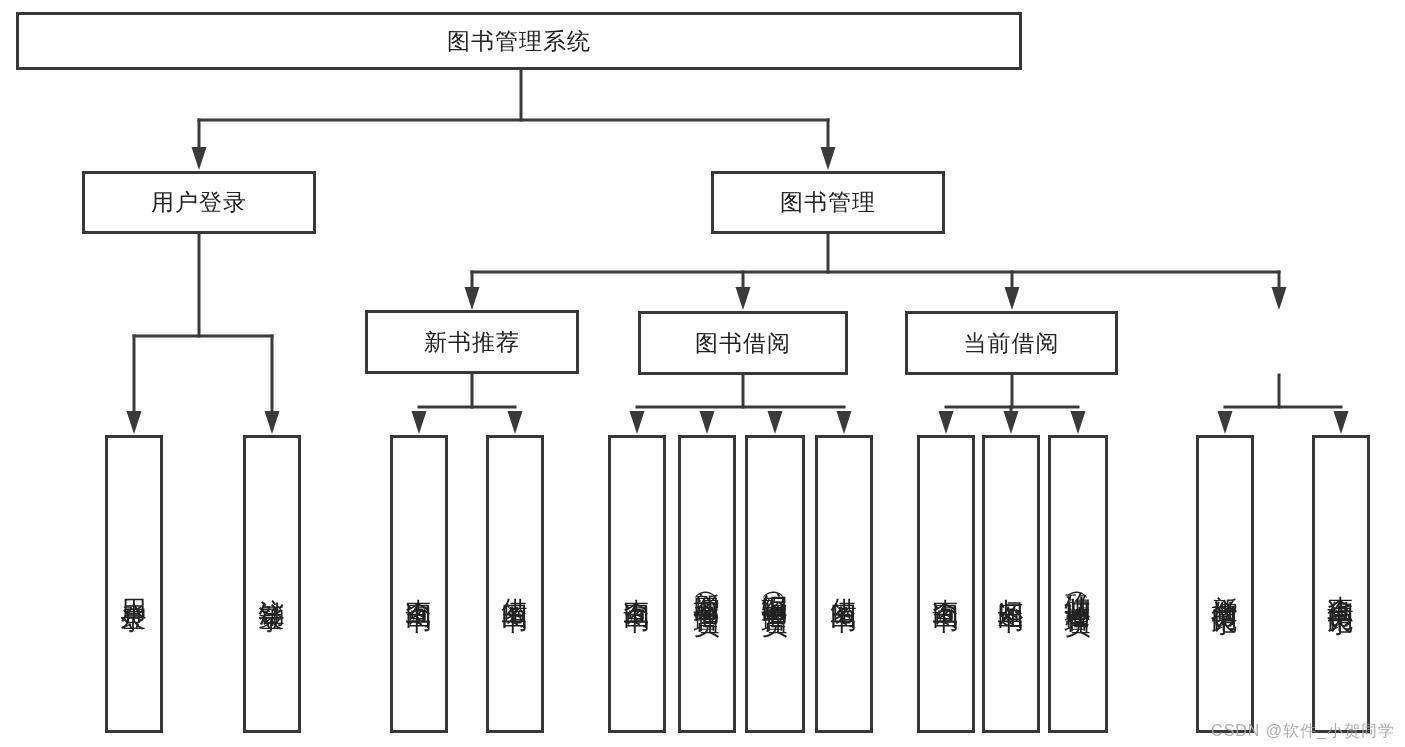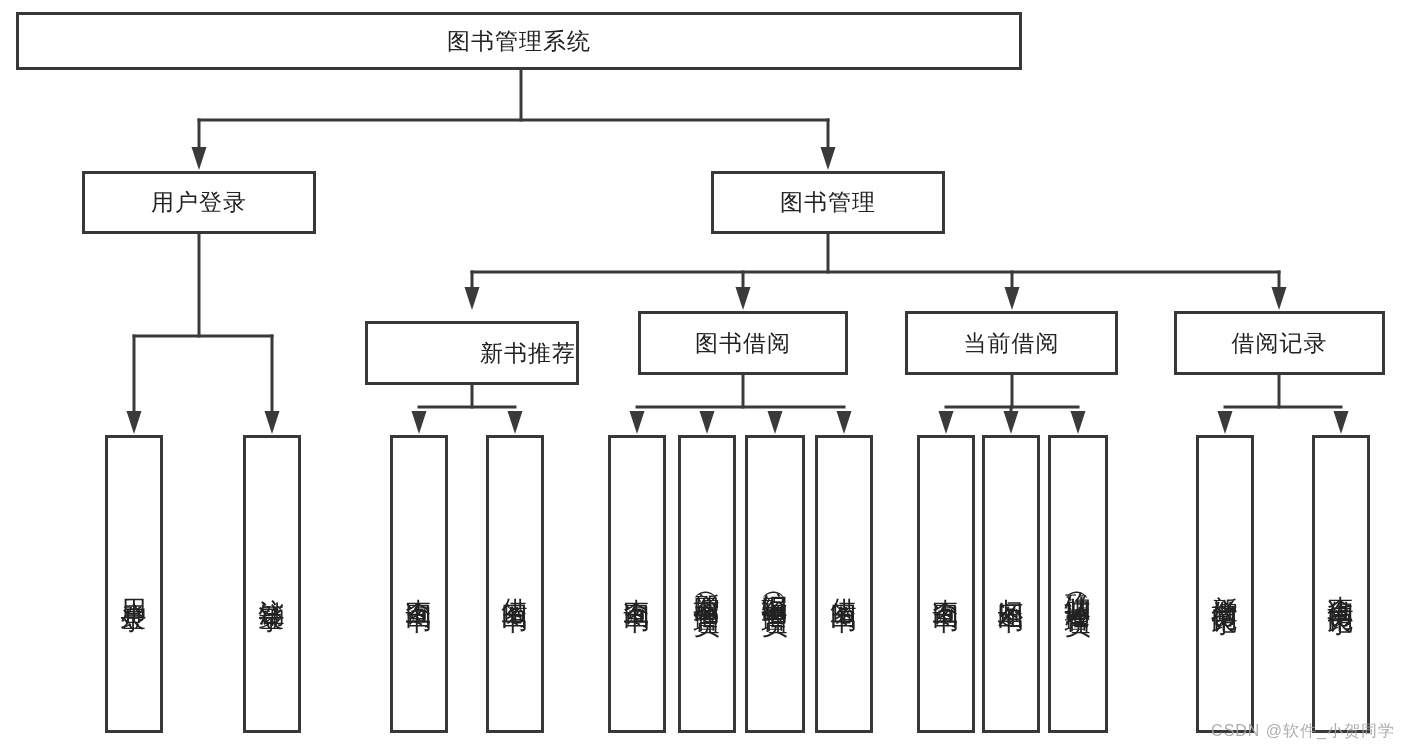--- a/index.html
+++ b/index.html
@@ -39,21 +39,21 @@
     text-orientation: mixed;
     font-size: 26px;
     letter-spacing: 3px;
     line-height: 1;
     white-space: nowrap;
   }
   
   .n-root   { left: 16px;   top: 12px;  width: 1006px; height: 58px; }
   .n-login  { left: 82px;   top: 171px; width: 234px;  height: 63px; }
   .n-mgmt   { left: 711px;  top: 171px; width: 234px;  height: 63px; font-family: Liberation Serif, serif; }
-  .n-nbr    { left: 365px;  top: 321px; width: 214px;  height: 64px; justify-content: flex-end; }
+  .n-nbr    { left: 365px;  top: 310px; width: 214px;  height: 64px; }
   .n-bb     { left: 638px;  top: 311px; width: 210px;  height: 64px; }
   .n-cb     { left: 905px;  top: 311px; width: 213px;  height: 64px; }
   .n-br     { left: 1174px; top: 311px; width: 211px;  height: 64px; }
   
   .leaf { top: 435px; height: 298px; }
   .l-a1 { left: 105px;  width: 58px; }
   .l-a2 { left: 243px;  width: 58px; }
   .l-b1 { left: 390px;  width: 58px; }
   .l-b2 { left: 486px;  width: 58px; }
   .l-c1 { left: 608px;  width: 58px; }
@@ -161,23 +161,20 @@
 
   <div class="node h n-nbr">
     <span class="lbl">新书推荐</span>
   </div>
   <div class="node h n-bb">
     <span class="lbl">图书借阅</span>
   </div>
   <div class="node h n-cb">
     <span class="lbl">当前借阅</span>
   </div>
-  <div class="node h n-br">
-    <span class="lbl">借阅记录</span>
-  </div>
 
   <div class="node v leaf l-a1">
     <span class="lbl">用户登录</span>
   </div>
   <div class="node v leaf l-a2">
     <span class="lbl">注销登录</span>
   </div>
 
   <div class="node v leaf l-b1">
     <span class="lbl">查询图书</span>

